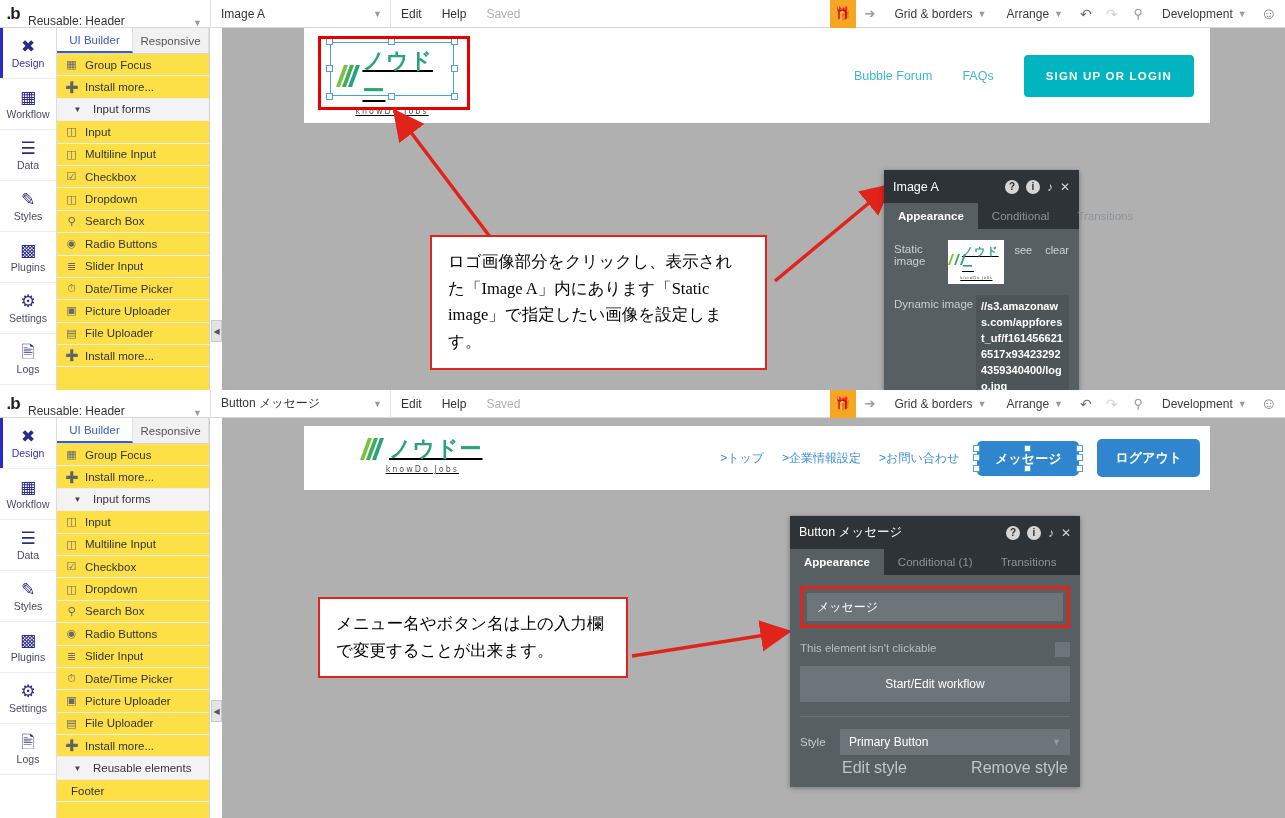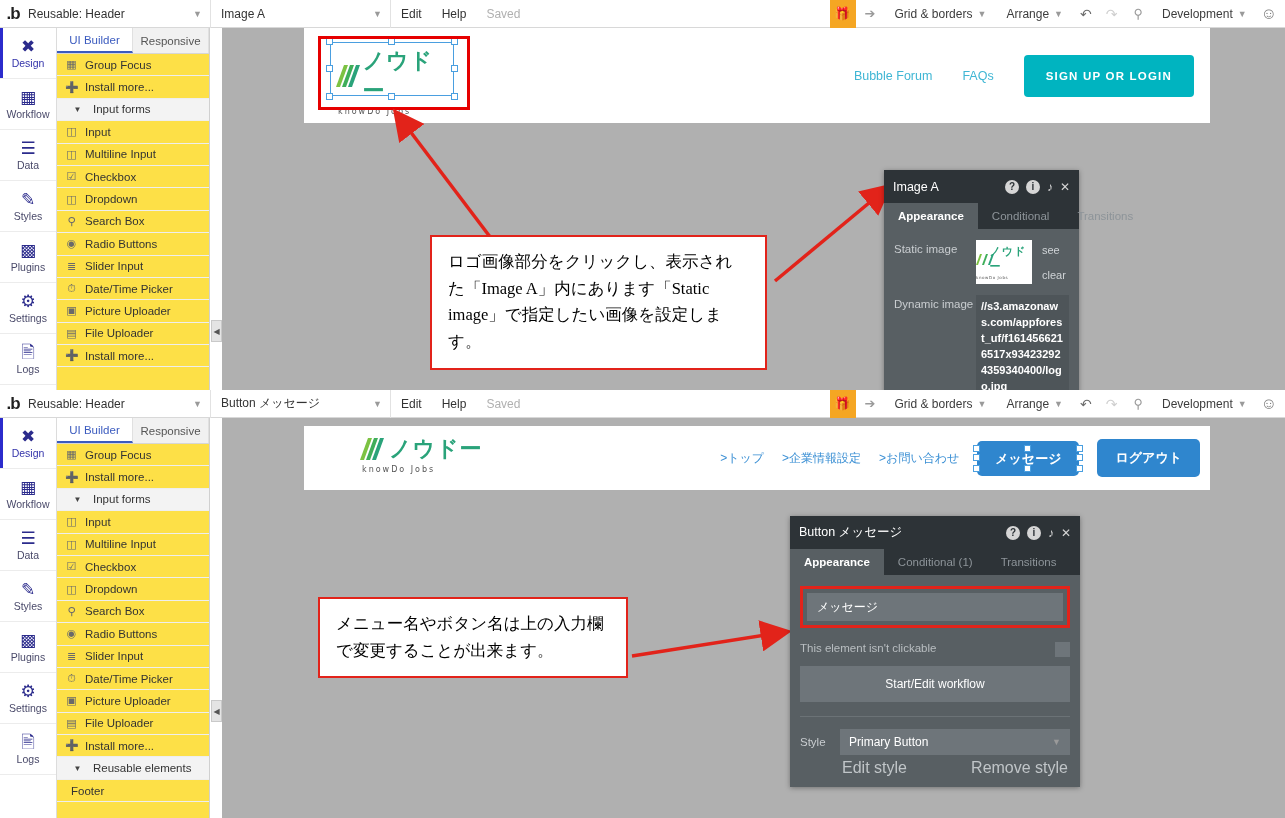--- a/index.html
+++ b/index.html
@@ -16,21 +16,21 @@
   .topbar {
     position: absolute; left: 0; top: 0; width: 1285px; height: 28px;
     background: #fff; border-bottom: 1px solid #d8d8d8;
     display: flex; align-items: center; font-size: 12px; color: #3c3c3c;
   }
   .logo-b {
     width: 26px; height: 28px; display: flex; align-items: center; justify-content: center;
     font-size: 17px; font-weight: bold; color: #1f1f1f; letter-spacing: -1px;
   }
   .tb-select {
-    width: 185px; height: 28px; display: flex; align-items: center; justify-content: space-between;
+    width: 185px; height: 28px; display: flex; align-items: flex-end; justify-content: space-between;
     padding: 0 8px 0 2px; border-right: 1px solid #e2e2e2; color: #333;
   }
   .tb-select2 {
     width: 180px; height: 28px; display: flex; align-items: center; justify-content: space-between;
     padding: 0 8px 0 10px; border-right: 1px solid #e2e2e2; color: #333;
   }
   .caret { color: #9a9a9a; font-size: 9px; }
   .tb-item { padding: 0 10px; color: #333; }
   .tb-item.muted { color: #b0b0b0; }
   .tb-right { margin-left: auto; display: flex; align-items: center; height: 28px; }
@@ -106,21 +106,21 @@
     position: absolute; right: 16px; top: 0; height: 100%;
     display: flex; align-items: center; gap: 30px;
   }
   .navlink { font-size: 12.5px; color: #3fb6d4; }
   .cta-btn {
     background: #00b4c0; color: #fff; font-size: 11.5px; font-weight: bold;
     letter-spacing: 1.2px; padding: 15px 22px; border-radius: 4px;
   }
 
   
-  .logo-box { display: flex; flex-direction: column; align-items: flex-start; }
+  .logo-box { display: flex; flex-direction: column; align-items: center; text-decoration: underline; }
   .logo-main {
     font-size: 22px; font-weight: bold; color: #2aa37a;
     font-family: "DejaVu Sans", sans-serif; letter-spacing: 1px;
     display: flex; align-items: center; gap: 1px;
   }
   .logo-slashes {
     display: inline-block; width: 24px; height: 22px; position: relative; margin-right: 2px;
   }
   .logo-slashes i {
     position: absolute; top: 0; width: 4px; height: 22px;
@@ -186,21 +186,21 @@
   .fval { flex: 1; }
   .thumb-wrap { display: flex; gap: 10px; align-items: flex-start; }
   .thumb {
     width: 56px; height: 44px; background: #fff; display: flex;
     align-items: center; justify-content: center;
   }
   .thumb .logo-main { font-size: 11px; }
   .thumb .logo-slashes { width: 12px; height: 11px; }
   .thumb .logo-slashes i { width: 2px; height: 11px; }
   .thumb .logo-sub { font-size: 4px; letter-spacing: .6px; }
-  .thumb-links { display: flex; flex-direction: column; gap: 13px; padding-top: 4px; }
+  .thumb-links { display: flex; flex-direction: row; gap: 13px; padding-top: 4px; }
   .thumb-links span { font-size: 11px; color: #cfd3d6; }
   .urlbox {
     background: #4e5559; color: #fff; font-size: 11px; padding: 4px 5px;
     line-height: 1.45; word-break: break-all; font-weight: bold;
   }
   .txtinput {
     background: #6e757a; border: none; height: 28px; width: 100%;
     color: #fff; font-size: 12px; padding: 0 10px; display: flex; align-items: center;
   }
   .chkrow {

